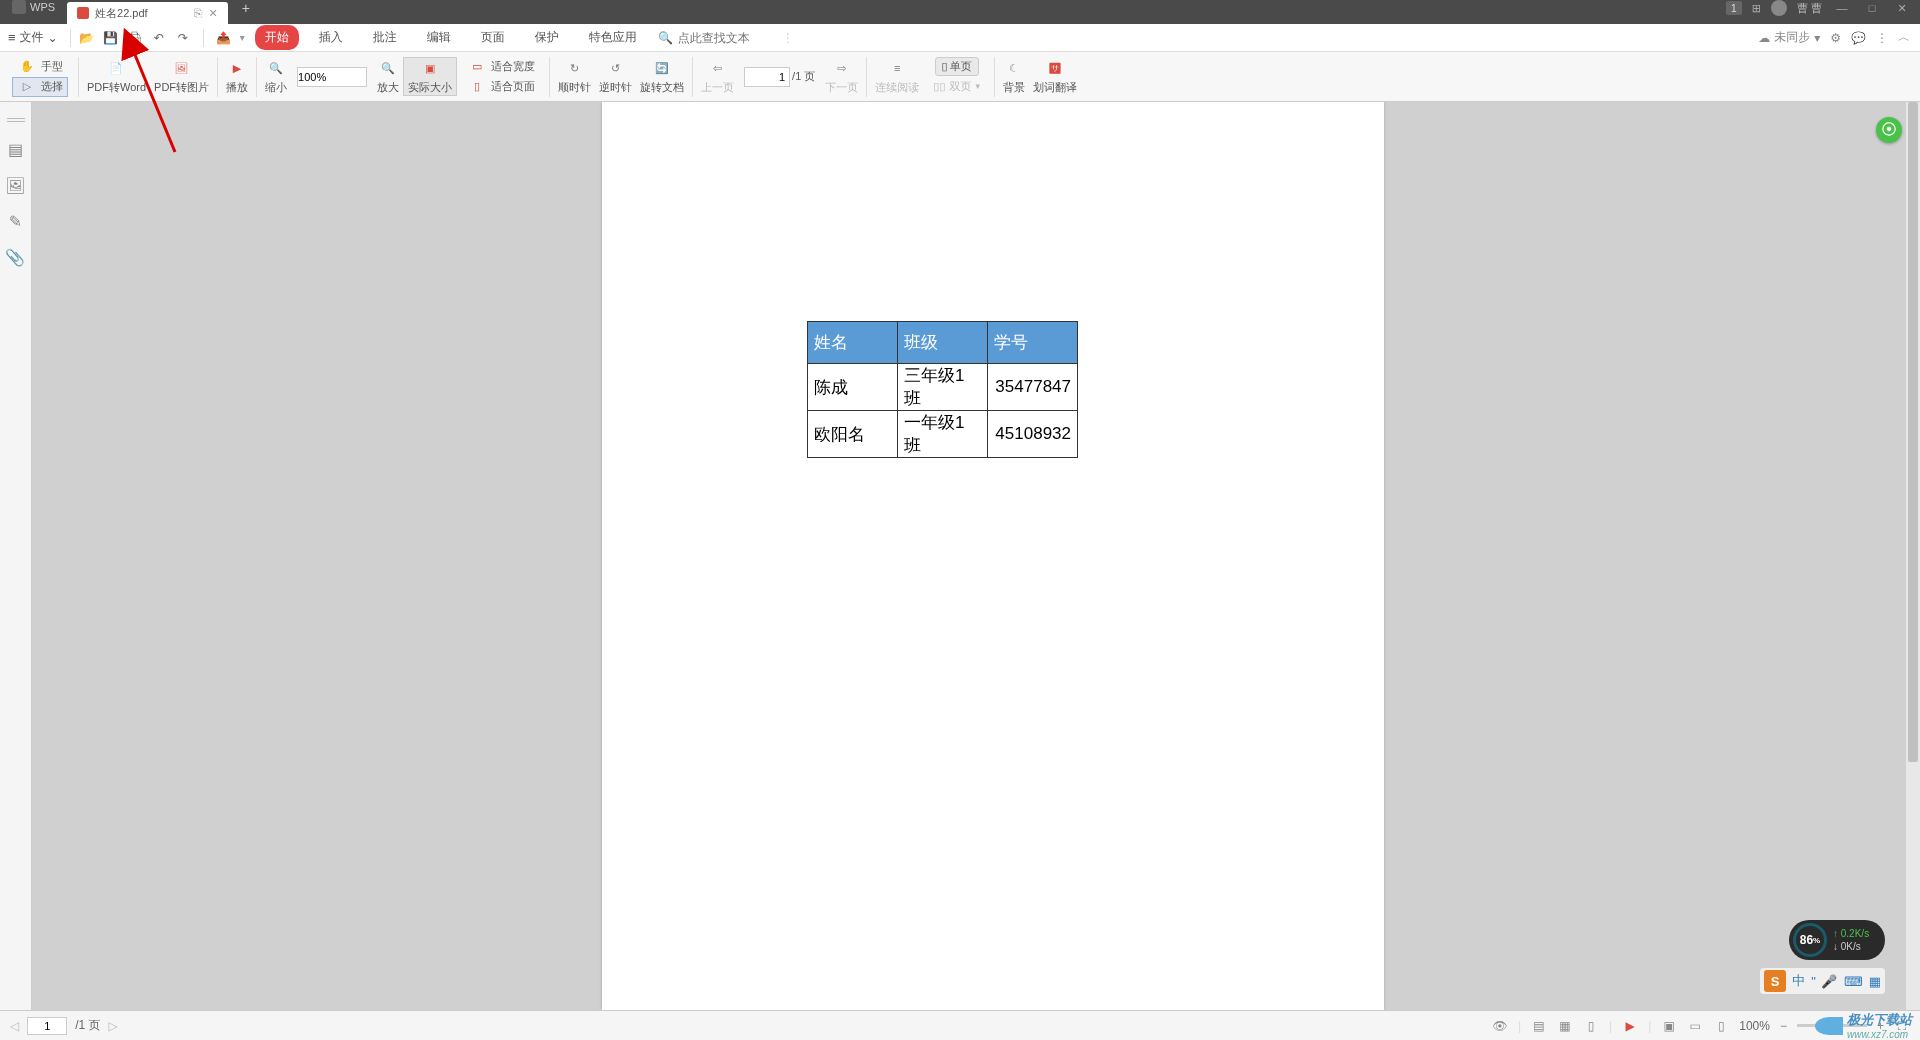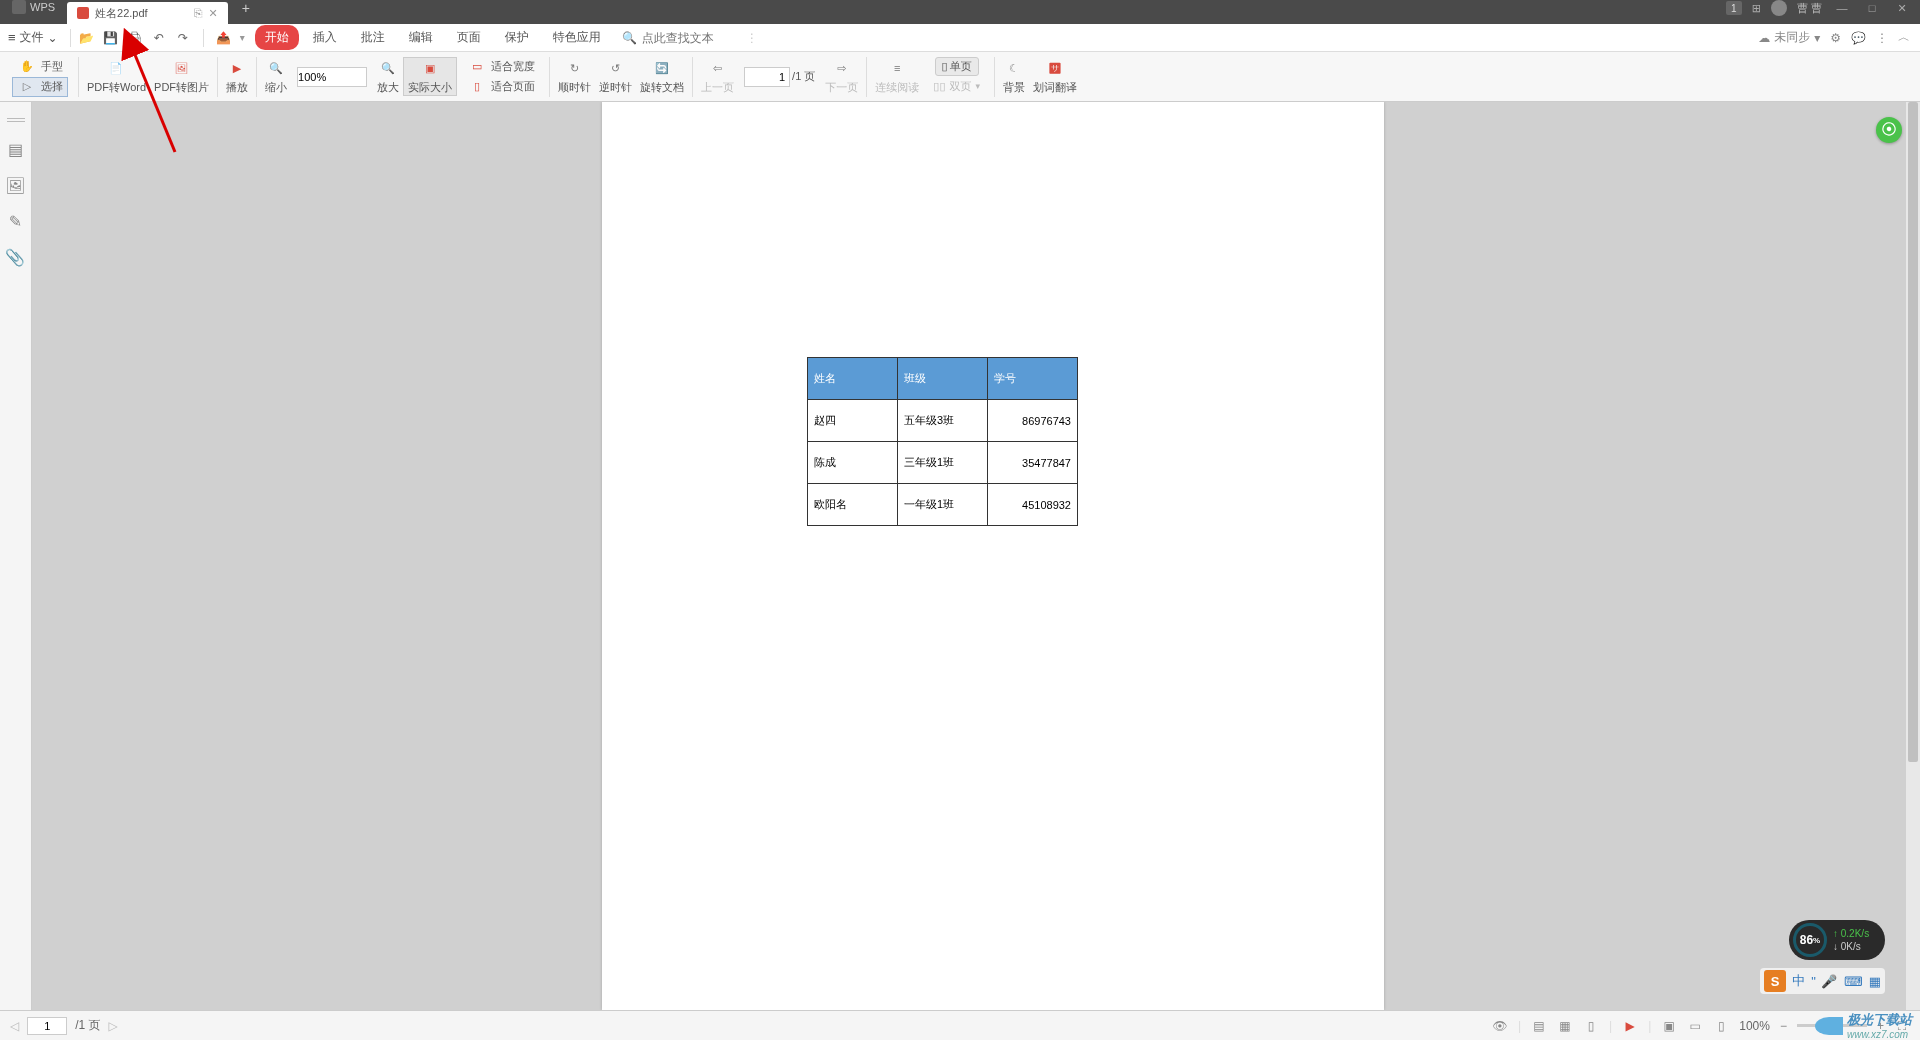--- a/index.html
+++ b/index.html
@@ -21,21 +21,21 @@
 .title-bar .user-name { color: #bbb; font-size: 11px; }
 .title-bar .win-btn { width: 20px; text-align: center; color: #aaa; cursor: pointer; }
 
 
 .menu-bar { height: 28px; background: #fff; border-bottom: 1px solid #ddd; display: flex; align-items: center; font-size: 12px; color: #555; }
 .menu-bar .file-menu { display: flex; align-items: center; padding: 0 8px; gap: 4px; }
 .menu-bar .hamburger { font-size: 13px; }
 .menu-bar .divider { width: 1px; height: 18px; background: #ddd; margin: 0 4px; }
 .menu-bar .qat { display: flex; align-items: center; gap: 8px; padding: 0 4px; }
 .menu-bar .qat-icon { width: 16px; height: 16px; display: flex; align-items: center; justify-content: center; color: #666; }
-.menu-bar .tabs { display: flex; align-items: center; gap: 4px; margin-left: 6px; }
+.menu-bar .tabs { display: flex; align-items: center; gap: 10px; margin-left: 6px; }
 .menu-bar .tab-btn { padding: 4px 10px; border-radius: 10px; cursor: pointer; }
 .menu-bar .tab-btn.active { background: #e64545; color: #fff; }
 .menu-bar .search-box { display: flex; align-items: center; gap: 4px; margin-left: 12px; color: #aaa; }
 .menu-bar .search-input { border: none; outline: none; font-size: 12px; color: #ec4899; width: 100px; }
 .menu-bar .right { margin-left: auto; display: flex; align-items: center; gap: 10px; padding-right: 10px; }
 .menu-bar .sync { display: flex; align-items: center; gap: 4px; color: #888; }
 
 
 .ribbon { height: 50px; background: #f7f7f7; border-bottom: 1px solid #ccc; display: flex; align-items: center; font-size: 11px; color: #555; padding-left: 6px; }
 .ribbon .group { display: flex; flex-direction: column; align-items: center; justify-content: center; height: 100%; padding: 0 6px; }
@@ -54,21 +54,21 @@
 .sidebar-left { width: 32px; background: #f5f5f5; border-right: 1px solid #ccc; display: flex; flex-direction: column; align-items: center; padding-top: 16px; gap: 18px; }
 .sidebar-left .sb-icon { width: 18px; height: 18px; color: #888; cursor: pointer; display: flex; align-items: center; justify-content: center; }
 .canvas-wrap { flex: 1; position: relative; overflow: hidden; }
 .page { position: absolute; background: #fff; top: 0; left: 570px; width: 782px; height: 100%; box-shadow: 0 0 3px rgba(0,0,0,0.2); }
 
 
 .arrow { position: absolute; top: 42px; left: 125px; pointer-events: none; z-index: 500; }
 .arrow svg { overflow: visible; }
 
 
-.data-table { position: absolute; top: 219px; left: 205px; border-collapse: collapse; font-size: 11px; margin-top: 36px; }
+.data-table { position: absolute; top: 219px; left: 205px; border-collapse: collapse; font-size: 17px; }
 .data-table th, .data-table td { border: 1px solid #333; padding: 0 6px; height: 42px; }
 .data-table th { background: #5b9bd5; color: #fff; text-align: left; font-weight: normal; }
 .data-table .col1 { width: 90px; }
 .data-table .col2 { width: 90px; }
 .data-table .col3 { width: 90px; text-align: right; }
 .data-table th.col3 { text-align: left; }
 
 
 .float-btn { position: absolute; top: 15px; right: 18px; width: 26px; height: 26px; border-radius: 50%; background: #4ac24a; color: #fff; display: flex; align-items: center; justify-content: center; box-shadow: 0 1px 3px rgba(0,0,0,0.3); }
 
@@ -285,25 +285,20 @@
   </div>
   <div class="canvas-wrap">
     <div class="page">
       <table class="data-table">
         <tbody>
             <tr>
           <th class="col1">姓名</th>
           <th class="col2">班级</th>
           <th class="col3">学号</th>
         </tr>
-        <tr>
-              <td class="col1">赵四</td>
-              <td class="col2">五年级3班</td>
-              <td class="col3">86976743</td>
-            </tr>
         <tr>
               <td class="col1">陈成</td>
               <td class="col2">三年级1班</td>
               <td class="col3">35477847</td>
             </tr>
         <tr>
               <td class="col1">欧阳名</td>
               <td class="col2">一年级1班</td>
               <td class="col3">45108932</td>
             </tr>

